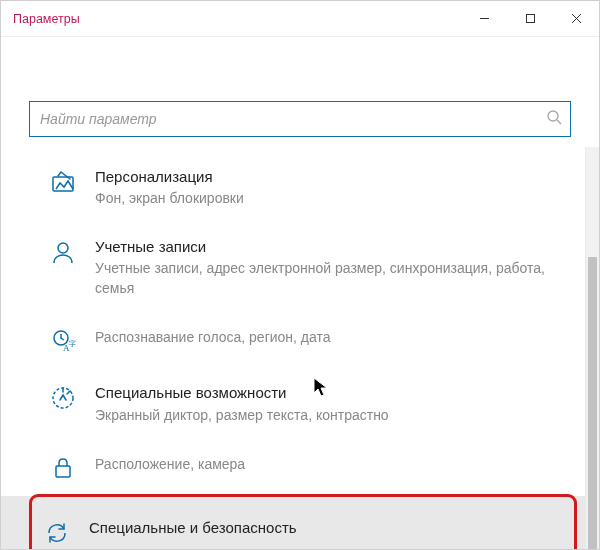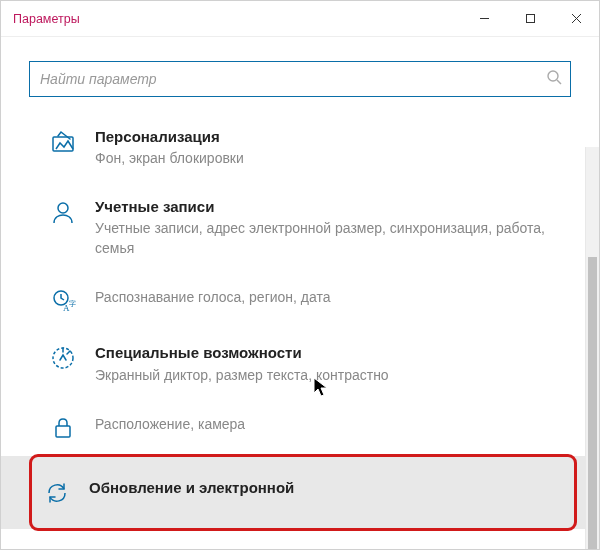--- a/index.html
+++ b/index.html
@@ -38,20 +38,21 @@
   .search-row {
     padding: 24px 28px 12px 28px;
   }
   .search-box {
     display: flex;
     align-items: center;
     border: 1.5px solid #0a6ea8;
     height: 36px;
     padding: 0 8px 0 10px;
     background: #fff;
+    margin-top: 40px;
   }
   .search-box input {
     flex: 1;
     border: none;
     outline: none;
     font-size: 14px;
     font-style: italic;
     color: #888;
     background: transparent;
   }
@@ -76,21 +77,20 @@
     justify-content: center;
     margin-top: 1px;
     flex-shrink: 0;
   }
   .item .ico svg { stroke: #0a6ea8; fill: none; stroke-width: 1.5; }
   .item-text { flex: 1; }
   .item-title {
     font-size: 15px;
     color: #222;
     line-height: 1.35;
-    font-weight: bold;
   }
   .item-sub {
     font-size: 14px;
     color: #888;
     line-height: 1.4;
     margin-top: 2px;
   }
   .item.hovered {
     background: #e8e8e8;
   }
@@ -243,21 +243,21 @@
       <div class="highlight-ring"></div>
       <span class="ico">
         <svg width="26" height="26" viewBox="0 0 26 26">
           <path d="M5 13 A8 8 0 0 1 20 9"></path>
           <path d="M21 13 A8 8 0 0 1 6 17"></path>
           <path d="M20 4 L20 9 L15 9" stroke-linecap="round"></path>
           <path d="M6 22 L6 17 L11 17" stroke-linecap="round"></path>
         </svg>
       </span>
       <div class="item-text">
-        <div class="item-title">Обновление и электронной</div>
+        <div class="item-title">Специальные и безопасность</div>
       </div>
     </div>
 
   </div>
 
   <div class="scrollbar">
     <div class="scroll-thumb"></div>
   </div>
 
   <div class="cursor">

